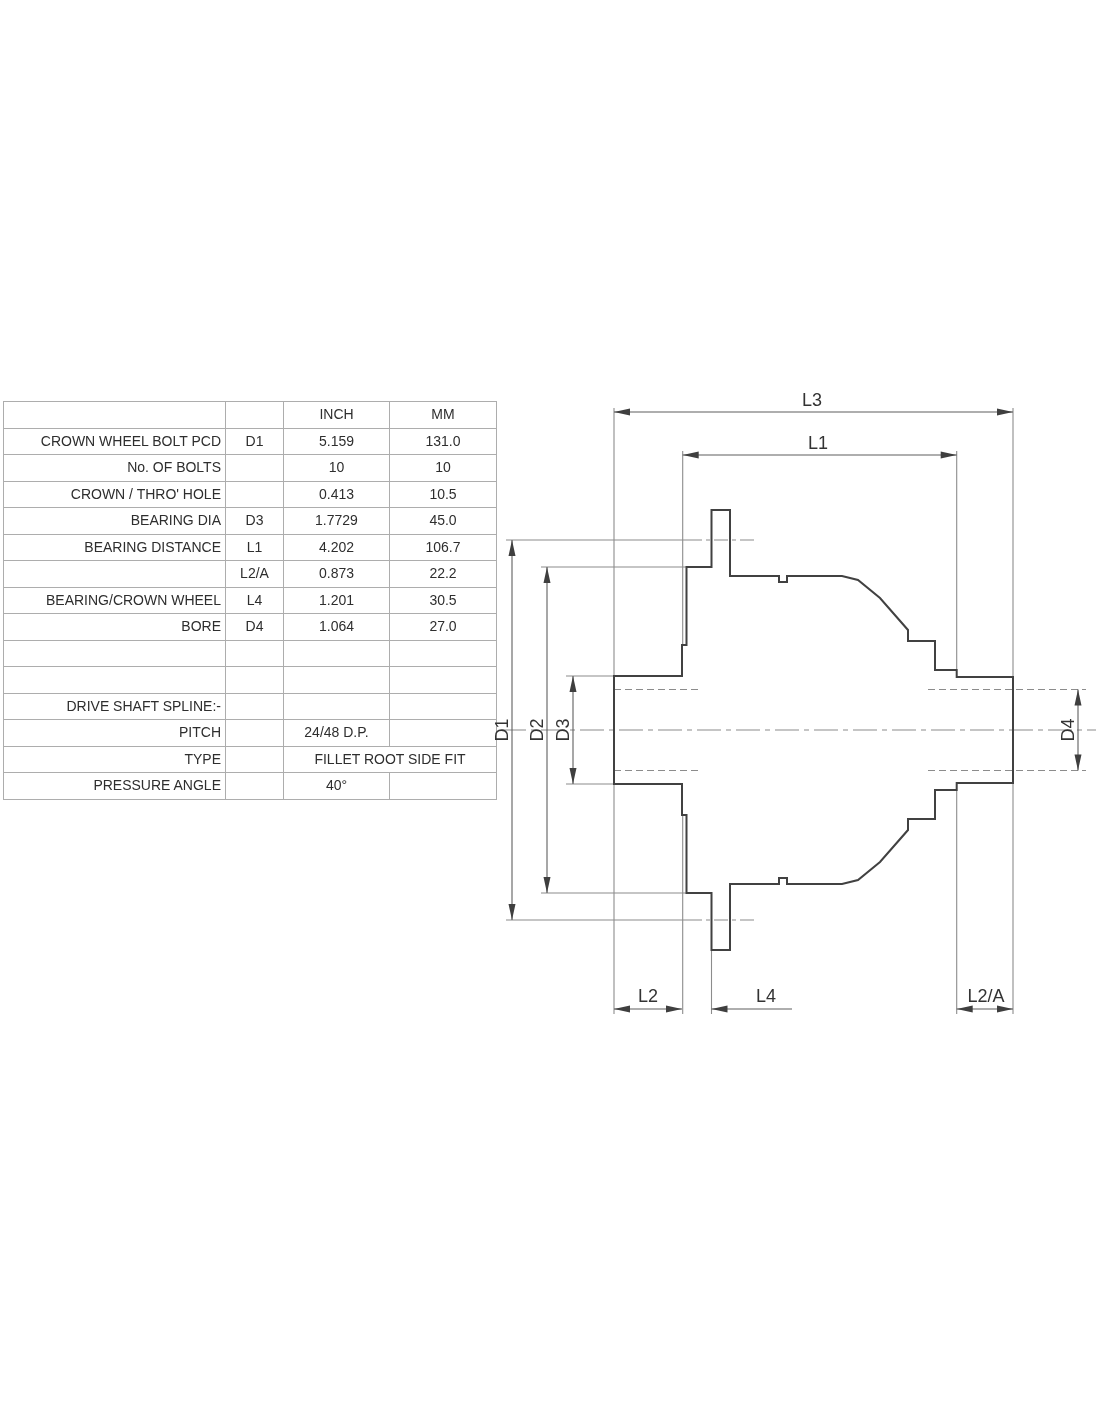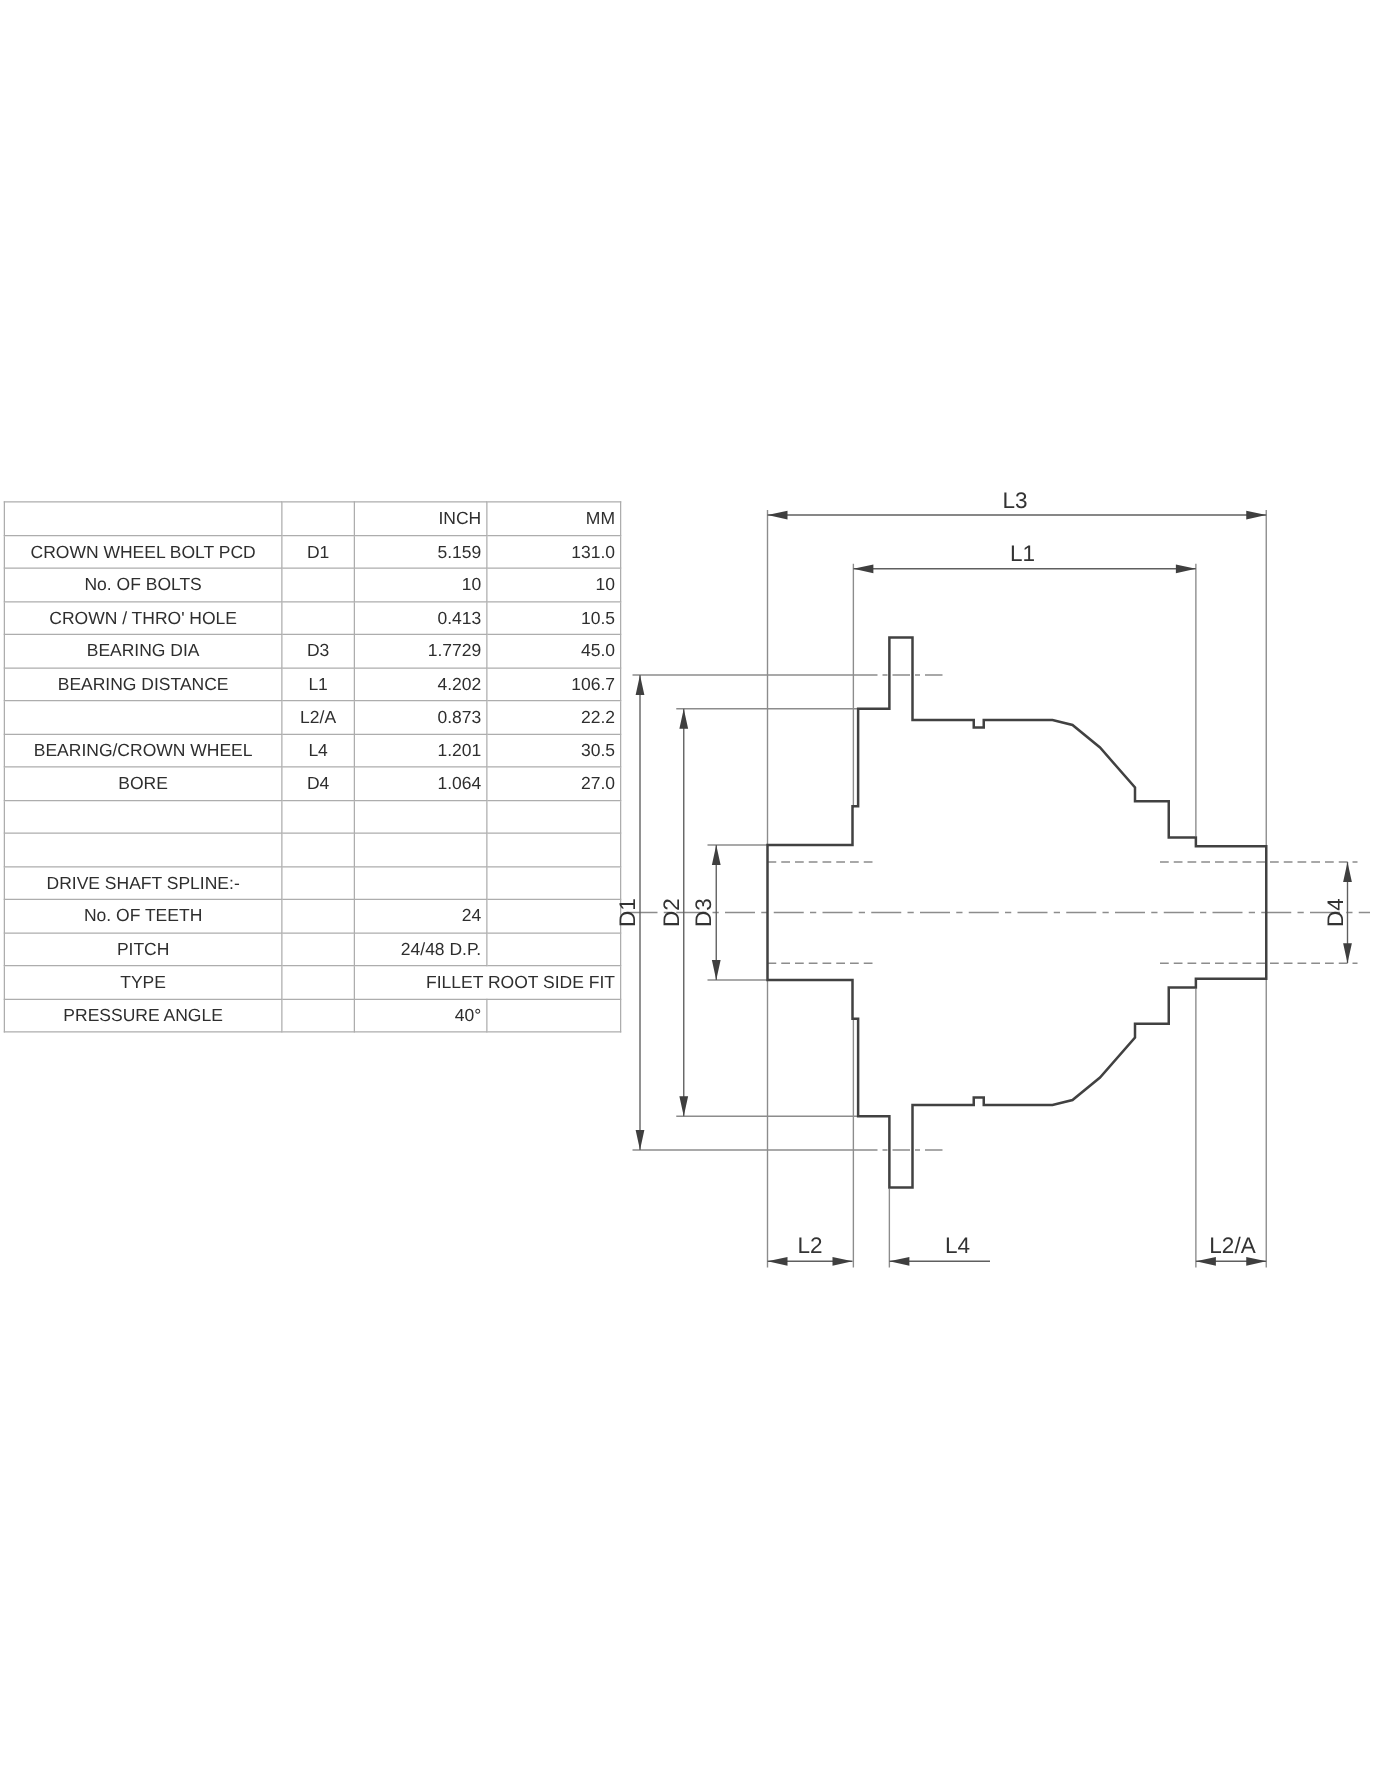--- a/index.html
+++ b/index.html
@@ -3,23 +3,23 @@
 <meta charset="utf-8">
 <style>
   html,body{margin:0;padding:0;background:#ffffff;}
   .page{position:relative;width:1100px;height:1422px;background:#ffffff;overflow:hidden;
         font-family:"Liberation Sans",sans-serif;}
   .dimtable{position:absolute;left:3px;top:401px;width:493px;border-collapse:collapse;
             table-layout:fixed;}
   .dimtable th,.dimtable td{border:1px solid #adadad;height:25.5px;padding:0 4px;
             font-size:14px;font-weight:400;color:#2e2e2e;white-space:nowrap;overflow:hidden;
             line-height:1.05;}
-  .c-label{text-align:center;padding-left:7px;}
+  .c-label{text-align:right;padding-left:7px;}
   .c-sym{text-align:center;}
-  .c-val{text-align:right;}
+  .c-val{text-align:center;}
   .dark{border:2px solid #3f3f3f;}
   .drawing{position:absolute;left:0;top:0;}
   .ext{stroke:#8c8c8c;stroke-width:1.1;}
   .cl{stroke:#8c8c8c;stroke-width:1.1;}
   .hid{stroke:#8c8c8c;stroke-width:1.2;}
   .dimline{stroke:#5f5f5f;stroke-width:1.1;}
   .arr{fill:#3f3f3f;stroke:none;}
   .part{fill:none;stroke:#414141;stroke-width:2;stroke-linejoin:miter;}
   .dimtext{font-family:"Liberation Sans",sans-serif;font-size:18px;fill:#333333;}
 </style>
@@ -104,26 +104,20 @@
           <td class="c-val"></td>
           <td class="c-val"></td>
         </tr>
         <tr>
           <td class="c-label">DRIVE SHAFT SPLINE:-</td>
           <td class="c-sym"></td>
           <td class="c-val"></td>
           <td class="c-val"></td>
         </tr>
         <tr>
-          <td class="c-label">No. OF TEETH</td>
-          <td class="c-sym"></td>
-          <td class="c-val dark">24</td>
-          <td class="c-val"></td>
-        </tr>
-        <tr>
           <td class="c-label">PITCH</td>
           <td class="c-sym"></td>
           <td class="c-val dark">24/48 D.P.</td>
           <td class="c-val"></td>
         </tr>
         <tr>
           <td class="c-label">TYPE</td>
           <td class="c-sym"></td>
           <td class="c-val dark" colspan="2">FILLET ROOT SIDE FIT</td>
         </tr>

